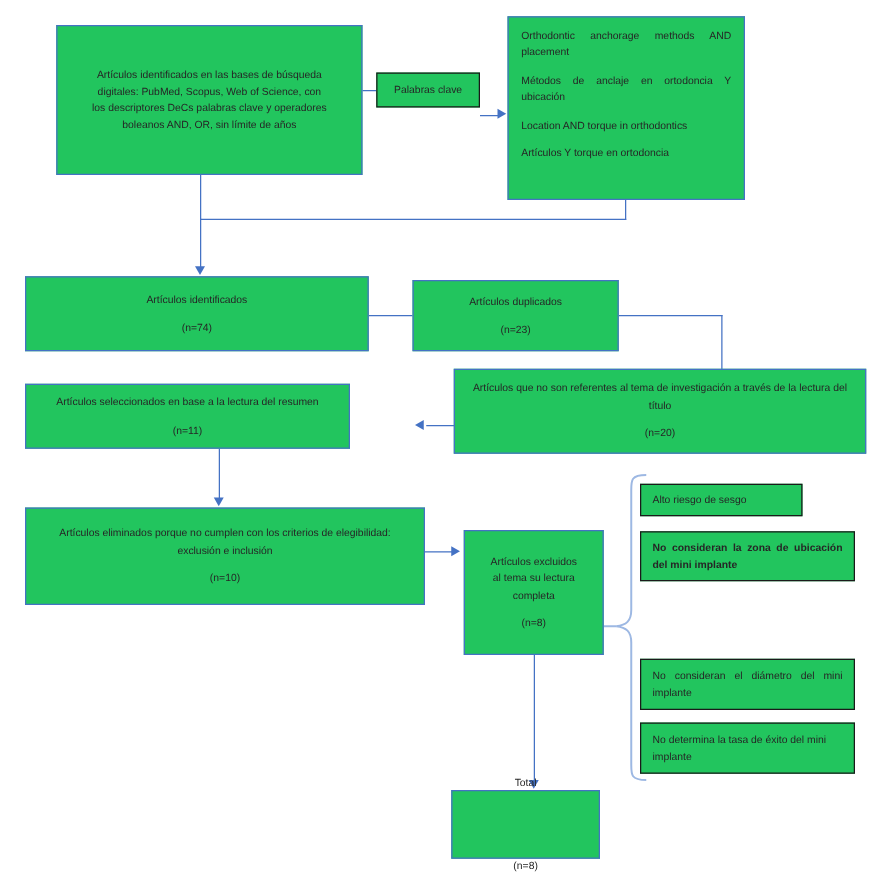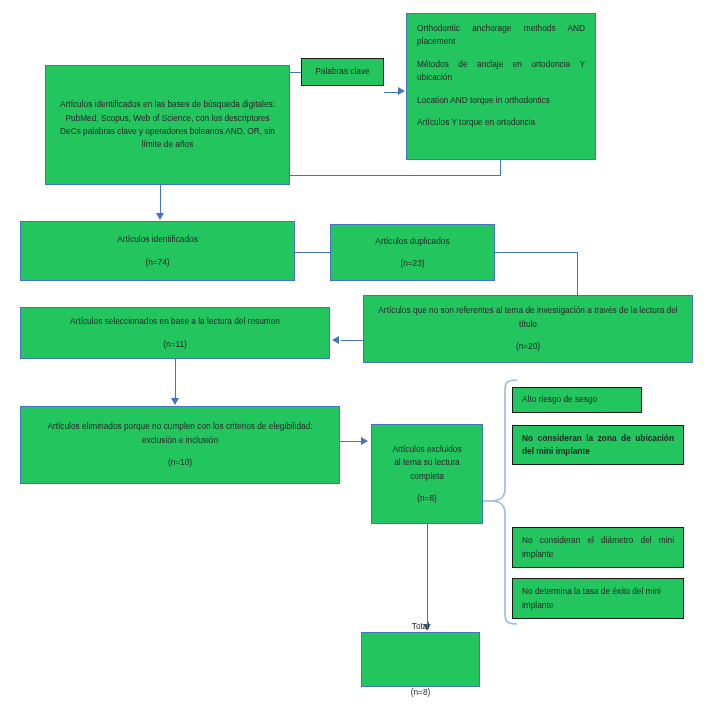--- a/index.html
+++ b/index.html
@@ -60,21 +60,21 @@
     border-bottom:4.5px solid transparent;
     border-left:7px solid #4472C4;
   }
   .brace{position:absolute;z-index:1;}
 </style>
 </head>
 <body>
 
 <div id="stage">
 
-  <div class="node blue" style="left:45px;top:20px;width:245px;height:120px;padding:6px 8px;margin-top:45px;">
+  <div class="node blue" style="left:45px;top:20px;width:245px;height:120px;padding:6px 26px;">
     <p>Artículos identificados en las bases de búsqueda digitales: PubMed, Scopus, Web of Science, con los descriptores DeCs palabras clave y operadores boleanos AND, OR, sin límite de años</p>
   </div>
 
   <div class="node black" style="left:301px;top:58px;width:83px;height:28px;">
     <p>Palabras clave</p>
   </div>
 
   <div class="node blue" style="left:406px;top:13px;width:190px;height:147px;padding:8px 10px;align-items:flex-start;justify-content:flex-start;">
     <p class="justify">Orthodontic anchorage methods AND placement</p>
     <p class="justify gap">Métodos de anclaje en ortodoncia Y ubicación</p>
@@ -109,21 +109,21 @@
   <div class="ln h" style="left:295px;top:252px;width:35px;"></div>
 
   <div class="ln h" style="left:495px;top:252px;width:83px;"></div>
   <div class="ln v" style="left:577px;top:252px;height:44px;"></div>
 
   <div class="node blue" style="left:363px;top:295px;width:330px;height:68px;padding:4px 12px;align-items:center;">
     <p>Artículos que no son referentes al tema de investigación a través de la lectura del título</p>
     <p class="gap">(n=20)</p>
   </div>
 
-  <div class="node blue" style="left:20px;top:307px;width:310px;height:52px;padding:15px 10px;">
+  <div class="node blue" style="left:20px;top:307px;width:260px;height:52px;padding:15px 10px;">
     <p>Artículos seleccionados en base a la lectura del resumen</p>
     <p class="gap">(n=11)</p>
   </div>
 
   <div class="ln h" style="left:341px;top:340px;width:23px;"></div>
   <div class="arw left" style="left:332px;top:335.5px;"></div>
 
   <div class="ln v" style="left:175px;top:359px;height:41px;"></div>
   <div class="arw down" style="left:171px;top:398px;"></div>
 

